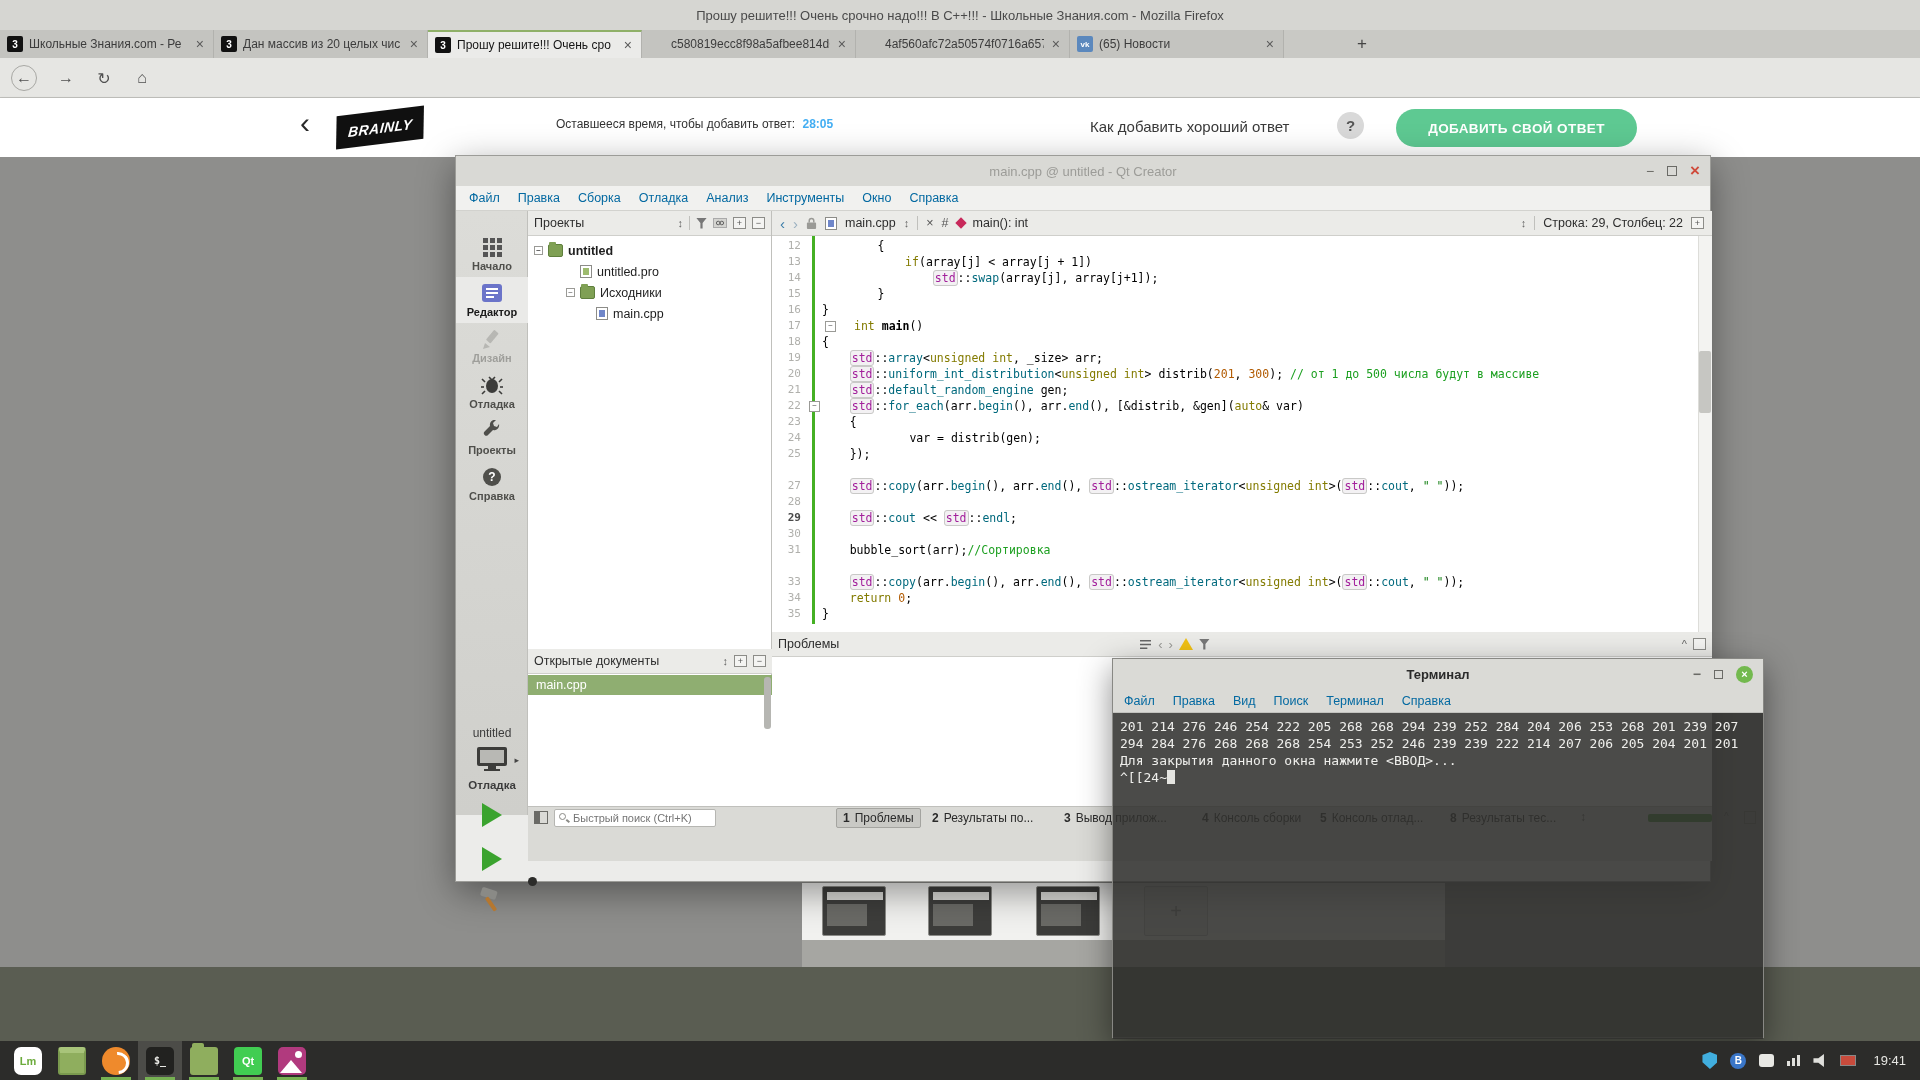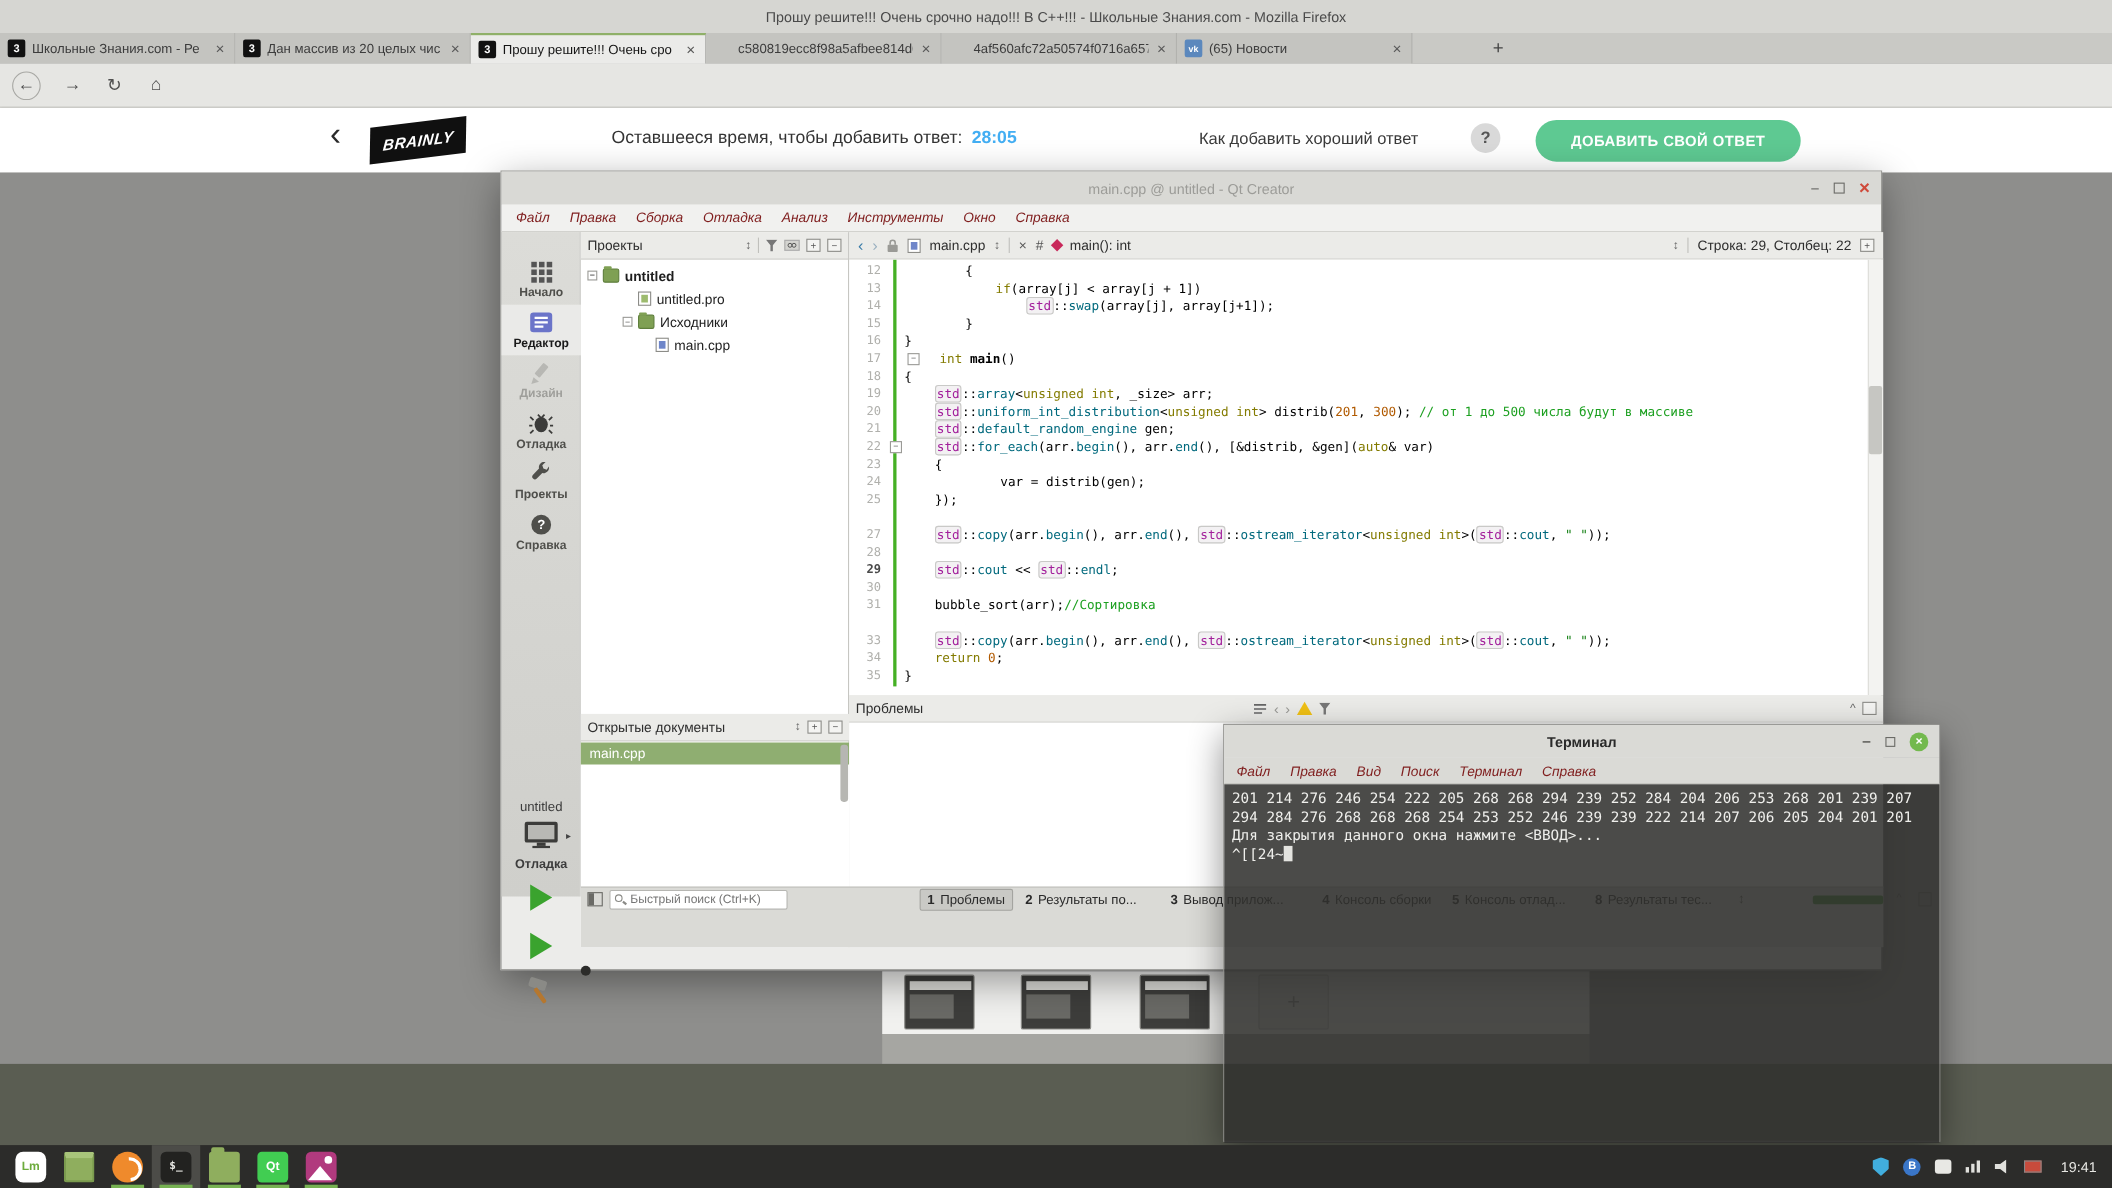--- a/index.html
+++ b/index.html
@@ -45,21 +45,21 @@
   #ext-fire { width:18px; height:18px; border-radius:50%;
     background:radial-gradient(circle at 50% 65%, #ffd24a 0 28%, #f08922 29% 70%, #e4651b 71%); }
 
   
   #brainly { position:absolute; left:0; top:98px; width:1920px; height:59px; background:#fff;
     box-shadow:0 1px 3px rgba(0,0,0,.18); }
   #br-back { position:absolute; left:300px; top:8px; font-size:30px; color:#2a2a2a; }
   #br-logo { position:absolute; left:336px; top:13px; width:88px; height:33px; background:#101010;
     transform:rotate(-7deg) skewX(-8deg); display:flex; align-items:center; justify-content:center; }
   #br-logo span { color:#fff; font-size:14px; font-weight:bold; font-style:italic; letter-spacing:.5px; transform:skewX(-4deg); }
-  #br-timer { position:absolute; left:556px; top:19px; font-size:16px; color:#333;text-align:right; }
+  #br-timer { position:absolute; left:556px; top:19px; font-size:12px; color:#333;text-align:right; }
   #br-timer b { color:#43aef3; margin-left:4px; }
   #br-help { position:absolute; left:1090px; top:20px; font-size:15px; color:#3a3a3a; }
   #br-qmark { position:absolute; left:1337px; top:14px; width:27px; height:27px; border-radius:50%;
     background:#d9d9d9; color:#555; font-weight:bold; display:flex; align-items:center; justify-content:center; font-size:15px; }
   #br-add { position:absolute; left:1396px; top:11px; width:241px; height:38px; border-radius:19px;
     background:#5ec992; color:#fff; font-weight:bold; font-size:13.5px; letter-spacing:.4px; border:none;
     display:flex; align-items:center; justify-content:center; }
 
   
   #modal-white { position:absolute; left:802px; top:883px; width:643px; height:57px; background:#f1f1ef; }
@@ -74,21 +74,21 @@
   #qtwin { position:absolute; left:455px; top:155px; width:1256px; height:727px; background:#ececea;
     border:1px solid #9c9c98; box-shadow:0 10px 34px rgba(0,0,0,.4); }
   #qt-title { position:absolute; left:0; top:0; width:100%; height:30px; background:#d9d9d5;
     display:flex; align-items:center; justify-content:center; font-size:13px; color:#9c9c98; }
   .winbtns { position:absolute; right:10px; top:0; height:30px; display:flex; align-items:center; gap:13px; }
   .wb-min { color:#6a6a66; font-size:14px; }
   .wb-max { width:10px; height:10px; border:1.5px solid #6a6a66; }
   .wb-close { color:#cf4a3a; font-weight:bold; font-size:17px; }
   #qt-menubar { position:absolute; left:0; top:30px; width:100%; height:25px; background:#f1f1ef;
     border-bottom:1px solid #d2d2ce; display:flex; align-items:center; padding-left:4px; }
-  #qt-menubar .menu-item, #term-menubar .menu-item { padding:0 9px; font-size:12.5px; color:#7f1d1d;font-style:italic; }
+  #qt-menubar .menu-item, #term-menubar .menu-item { padding:0 9px; font-size:12.5px; color:#0369a1; }
 
   
   #qt-side { position:absolute; left:0; top:55px; width:72px; height:604px;
     background:linear-gradient(#dcdcd8,#cfcfcb); border-right:1px solid #c0c0bc; }
   .mode { width:72px; height:46px; display:flex; flex-direction:column; align-items:center; justify-content:center;
     gap:2px; color:#4f4f4b; }
   .mode .mlabel { font-size:11px; font-weight:bold; }
   .mode.v-active { background:#eaeae8; color:#1a1a1a; }
   .mode.v-disabled { opacity:.42; }
   .mode svg { display:block; }

